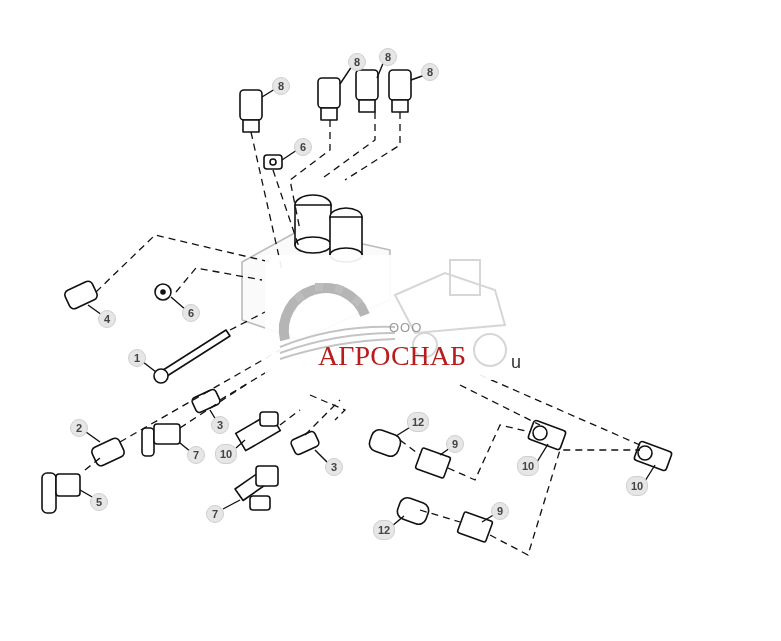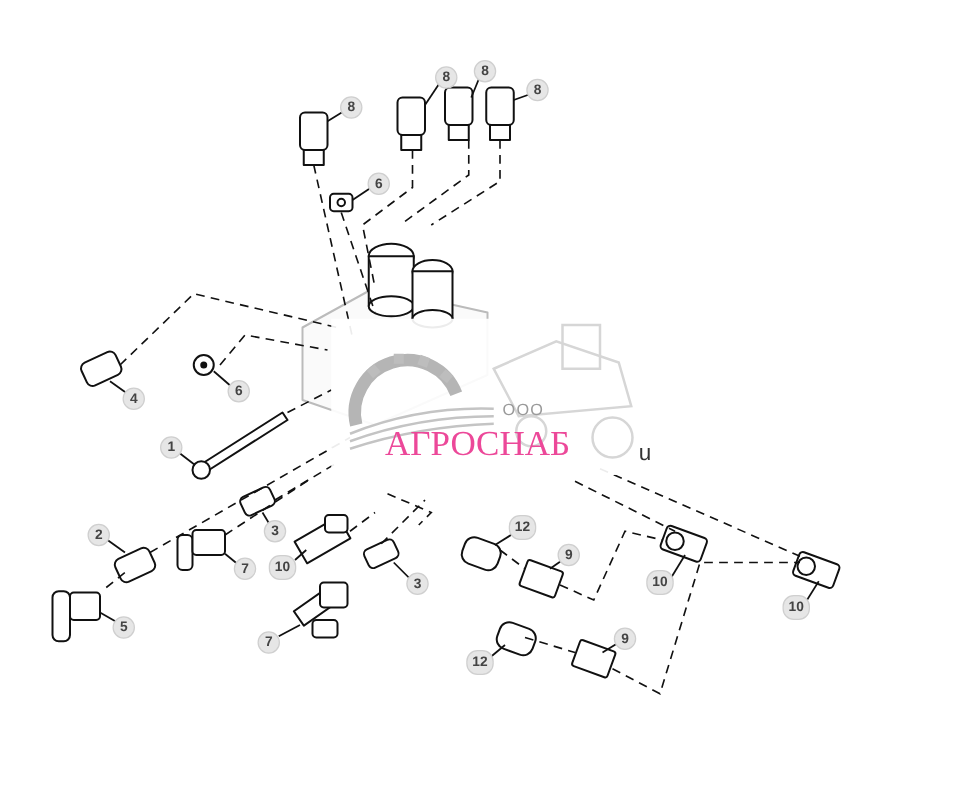--- a/index.html
+++ b/index.html
@@ -2,22 +2,22 @@
 <html><head>
   <meta charset="utf-8">
   <style>
     html, body { margin:0; padding:0; background:#ffffff; }
     body { width:781px; height:641px; overflow:hidden; font-family:"Liberation Sans", sans-serif; }
     #canvas { position:relative; width:781px; height:641px; background:#fff; }
     svg#diagram { position:absolute; left:0; top:0; }
     .callout { position:absolute; width:16px; height:16px; border-radius:50%; background:#e6e6e6; border:1px solid #cfcfcf; font-size:11px; font-weight:bold; color:#444; text-align:center; line-height:16px; transform:translate(-50%,-50%); }
     .callout.wide { width:20px; height:18px; line-height:18px; border-radius:9px; }
     #watermark { position:absolute; left:265px; top:255px; width:270px; height:125px; background:rgba(255,255,255,0.92); }
-    #wm-ooo { position:absolute; left:402px; top:320px; font-size:13px; color:#9a9a9a; letter-spacing:1px; }
-    #wm-name { position:absolute; left:308px; top:340px; font-family:"Liberation Serif", serif; font-size:28px; color:#ec4899; letter-spacing:0px; }
+    #wm-ooo { position:absolute; left:389px; top:320px; font-size:13px; color:#9a9a9a; letter-spacing:1px; }
+    #wm-name { position:absolute; left:318px; top:340px; font-family:"Liberation Serif", serif; font-size:28px; color:#b91c1c; letter-spacing:0px; }
     #wm-suffix { position:absolute; left:511px; top:352px; font-size:18px; color:#333; }
   </style>
 </head>
 <body>
 
 <div id="canvas">
   <svg id="diagram" width="781" height="641" viewBox="0 0 781 641">
     <g fill="#fff" stroke="#111" stroke-width="1.6" stroke-linejoin="round">
 
       <g>

